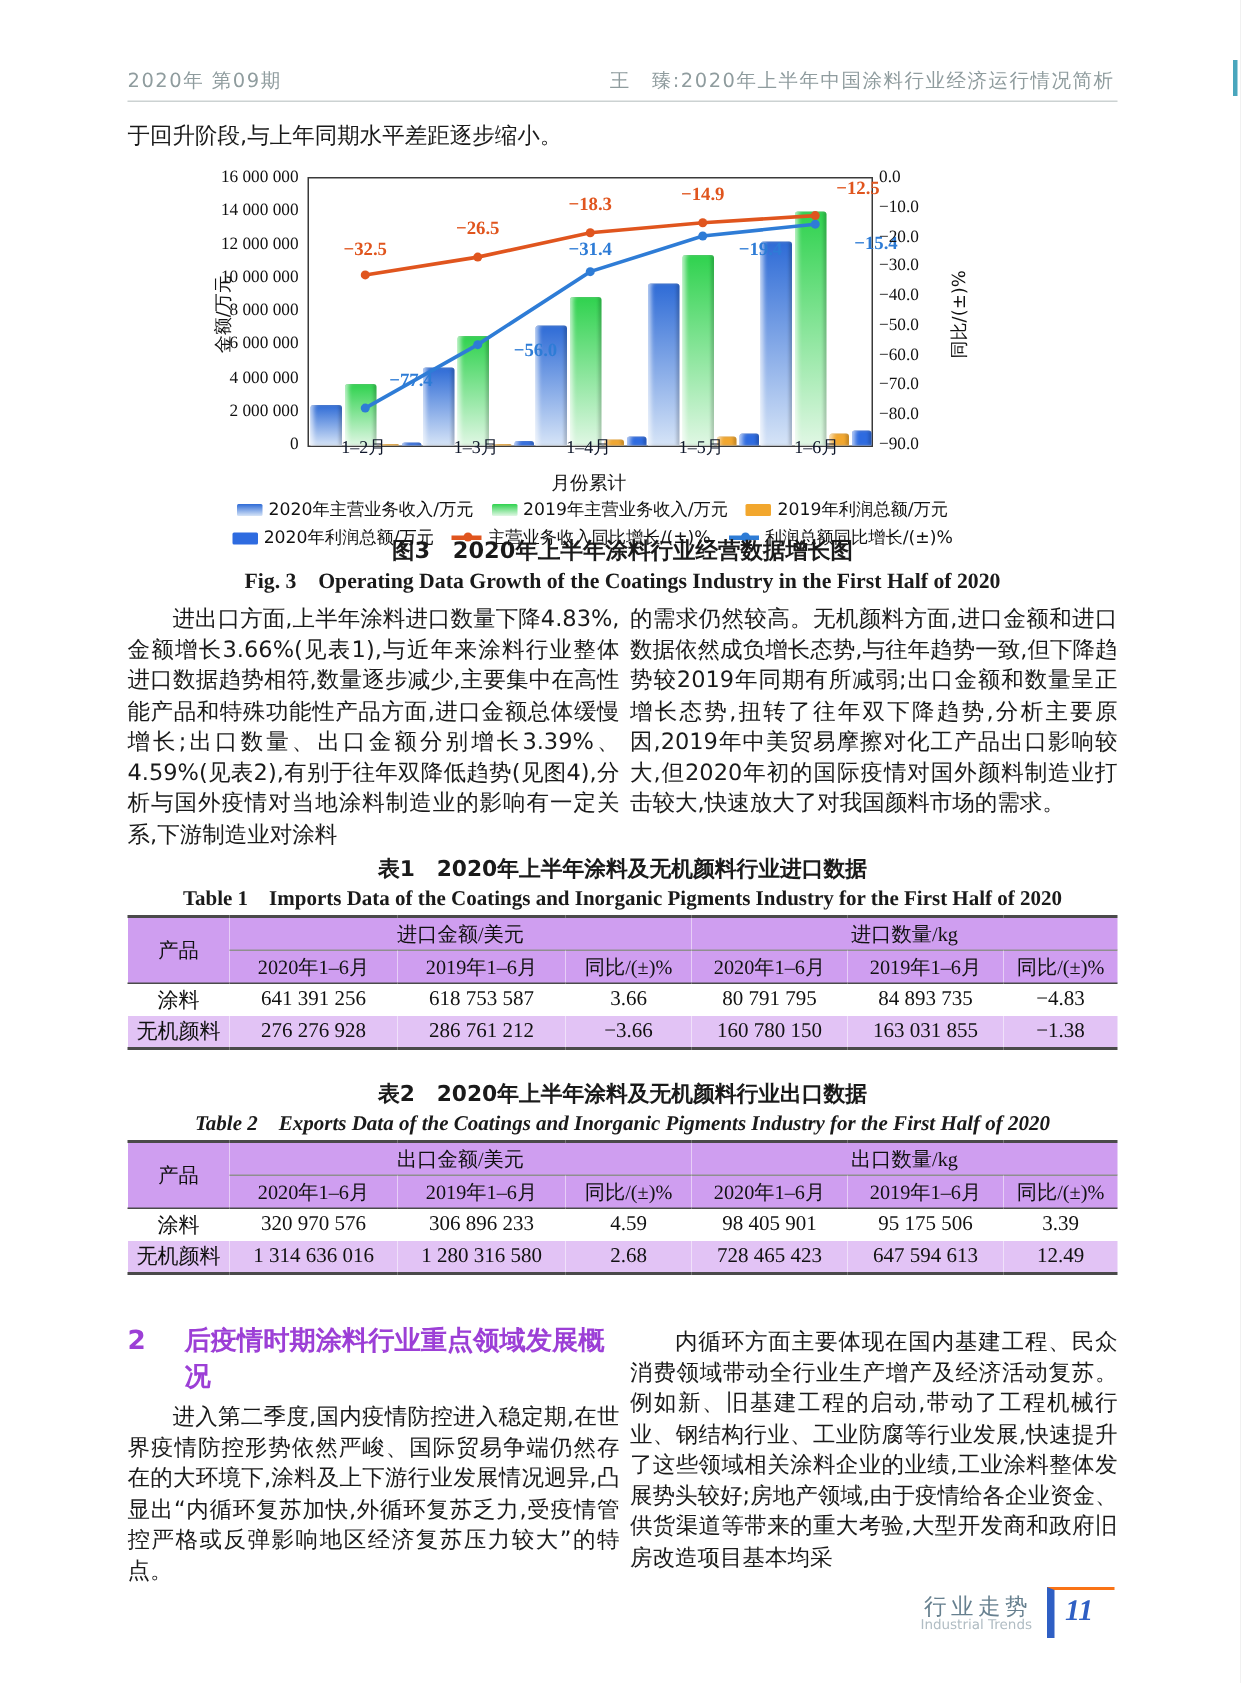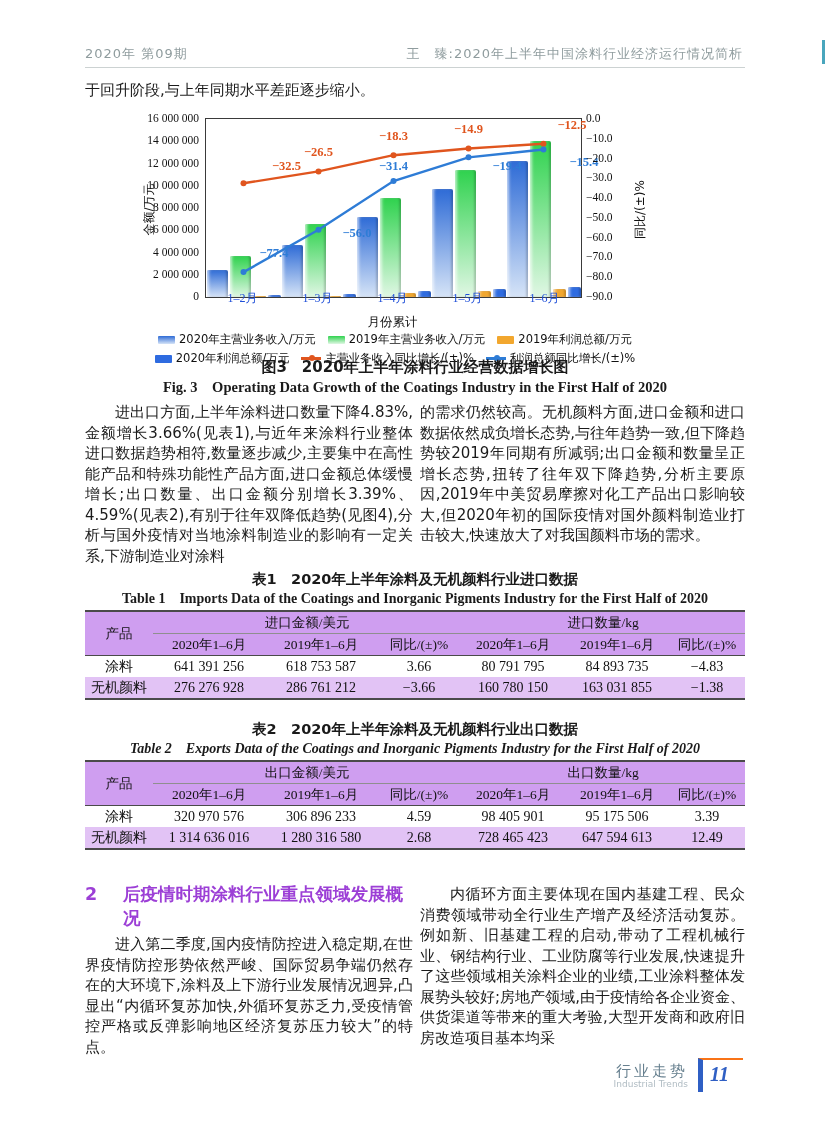--- a/index.html
+++ b/index.html
@@ -13,21 +13,21 @@
   .teal-tick{top:40px;right:2px;width:3px;height:24px;background:#49a6bd;}
 
   .intro{top:80px;left:85px;width:660px;font-size:15px;line-height:21px;}
 
   
   .chart{top:108px;left:85px;width:660px;height:290px;}
   .plot{position:absolute;left:120px;top:10px;width:375px;height:178px;border:1px solid #3a3a3a;overflow:visible;background:#fff;}
   .ytick{position:absolute;width:90px;text-align:right;font-family:"Liberation Serif",serif;font-size:11.5px;color:#111;height:12px;line-height:12px;}
   .ytick.right{text-align:left;width:46px;}
   .axis-title{position:absolute;font-size:12px;color:#111;white-space:nowrap;transform:rotate(-90deg);transform-origin:center;}
-  .xtick{position:absolute;top:182px;width:75px;text-align:center;font-size:12px;font-family:"Liberation Serif",serif;color:#1d4ed8;}
+  .xtick{position:absolute;top:182px;width:75px;text-align:center;font-size:12px;font-family:"Liberation Serif",serif;color:#0f172a;}
   .xlabel{position:absolute;left:120px;top:206px;width:375px;text-align:center;font-size:12.5px;color:#111;}
   .bar{position:absolute;bottom:0;border-radius:2px 2px 0 0;
        box-shadow:inset 3px 0 3px -1px rgba(255,255,255,0.65), inset -2px 0 2px rgba(0,0,0,0.18);}
   .dlabel{position:absolute;font-family:"Liberation Serif",serif;font-size:12.5px;font-weight:bold;white-space:nowrap;height:14px;line-height:14px;}
   .legend-row{position:absolute;left:100px;width:420px;display:flex;justify-content:center;gap:12px;font-size:11.5px;color:#111;white-space:nowrap;align-items:center;}
   .leg-item{display:flex;align-items:center;gap:4px;}
   .leg-swatch{width:17px;height:8px;border-radius:1px;display:inline-block;}
   .leg-line{position:relative;width:20px;height:3px;display:inline-block;}
   .leg-line i{position:absolute;left:8px;top:-2px;width:6px;height:6px;border-radius:50%;display:block;}
 
@@ -96,21 +96,21 @@
         <div class="bar" style="left: 47px; width: 13px; height: 1.5px; background: rgb(242, 167, 46);"></div>
         <div class="bar" style="left: 122px; width: 13px; height: 1.5px; background: rgb(242, 167, 46);"></div>
         <div class="bar" style="left: 197px; width: 13px; height: 4.2275px; background: rgb(242, 167, 46);"></div>
         <div class="bar" style="left: 272px; width: 13px; height: 6.23px; background: rgb(242, 167, 46);"></div>
         <div class="bar" style="left: 347px; width: 13px; height: 8.455px; background: rgb(242, 167, 46);"></div>
         <div class="bar" style="left: 62px; width: 13px; height: 1.78px; background: rgb(46, 107, 224);"></div>
         <div class="bar" style="left: 137px; width: 13px; height: 3.44875px; background: rgb(46, 107, 224);"></div>
         <div class="bar" style="left: 212px; width: 13px; height: 6.0075px; background: rgb(46, 107, 224);"></div>
         <div class="bar" style="left: 287px; width: 13px; height: 7.565px; background: rgb(46, 107, 224);"></div>
         <div class="bar" style="left: 362px; width: 13px; height: 10.0125px; background: rgb(46, 107, 224);"></div>
-        <div class="dlabel" style="color: rgb(224, 85, 30); left: 37.5px; top: 40.2778px; transform: translateX(-50%); margin-left: 43px;">−32.5</div>
+        <div class="dlabel" style="color: rgb(224, 85, 30); left: 37.5px; top: 40.2778px; transform: translateX(-50%);">−32.5</div>
         <div class="dlabel" style="color: rgb(224, 85, 30); left: 112.5px; top: 26.4111px; transform: translateX(-50%);">−26.5</div>
         <div class="dlabel" style="color: rgb(224, 85, 30); left: 187.5px; top: 10.1933px; transform: translateX(-50%);">−18.3</div>
         <div class="dlabel" style="color: rgb(224, 85, 30); left: 262.5px; top: 3.46889px; transform: translateX(-50%);">−14.9</div>
         <div class="dlabel" style="color: rgb(224, 85, 30); left: 351.5px; top: -1.27778px;">−12.5</div>
         <div class="dlabel" style="color: rgb(46, 124, 214); left: 53.5px; top: 127.08px;">−77.4</div>
         <div class="dlabel" style="color: rgb(46, 124, 214); left: 136.5px; top: 106.756px;">−56.0</div>
         <div class="dlabel" style="color: rgb(46, 124, 214); left: 187.5px; top: 40.1022px; transform: translateX(-50%);">−31.4</div>
         <div class="dlabel" style="color: rgb(46, 124, 214); left: 286.5px; top: 40.3689px;">−19.4</div>
         <div class="dlabel" style="color: rgb(46, 124, 214); left: 363.5px; top: 36.4578px;">−15.4</div>
         <svg width="375" height="178" style="position: absolute; left: 0px; top: 0px; overflow: visible;">

